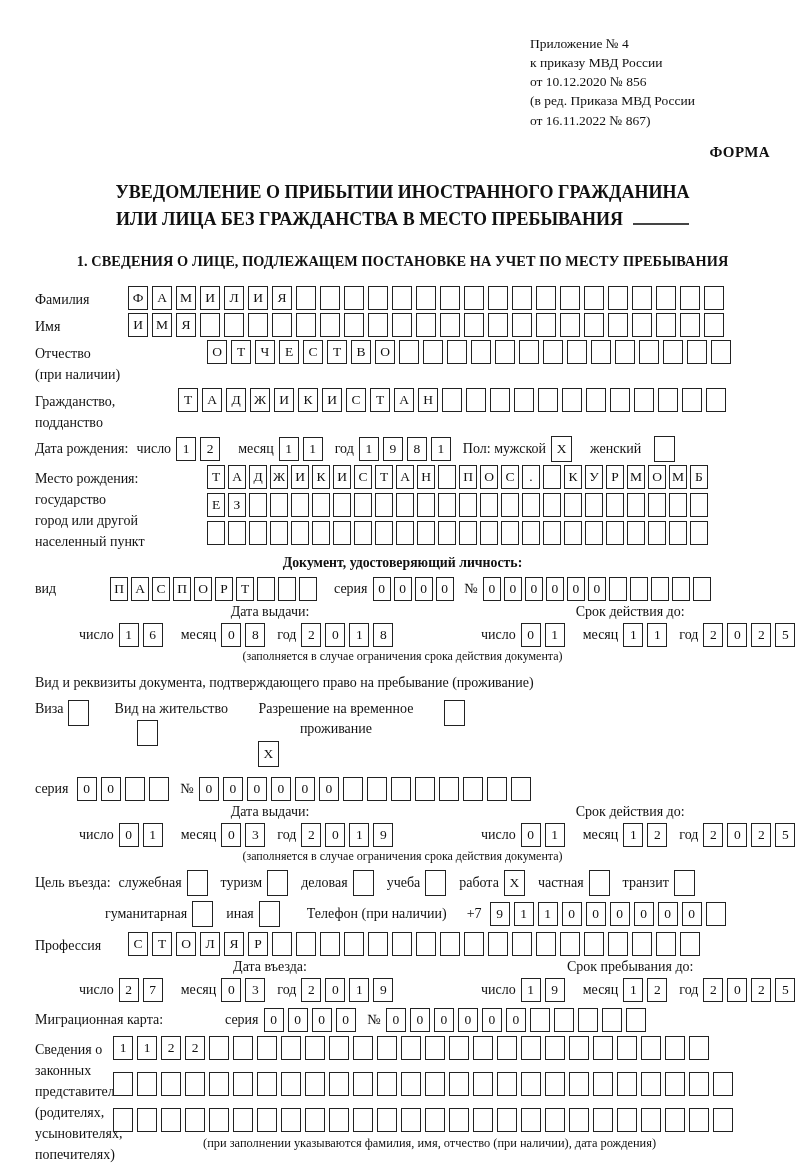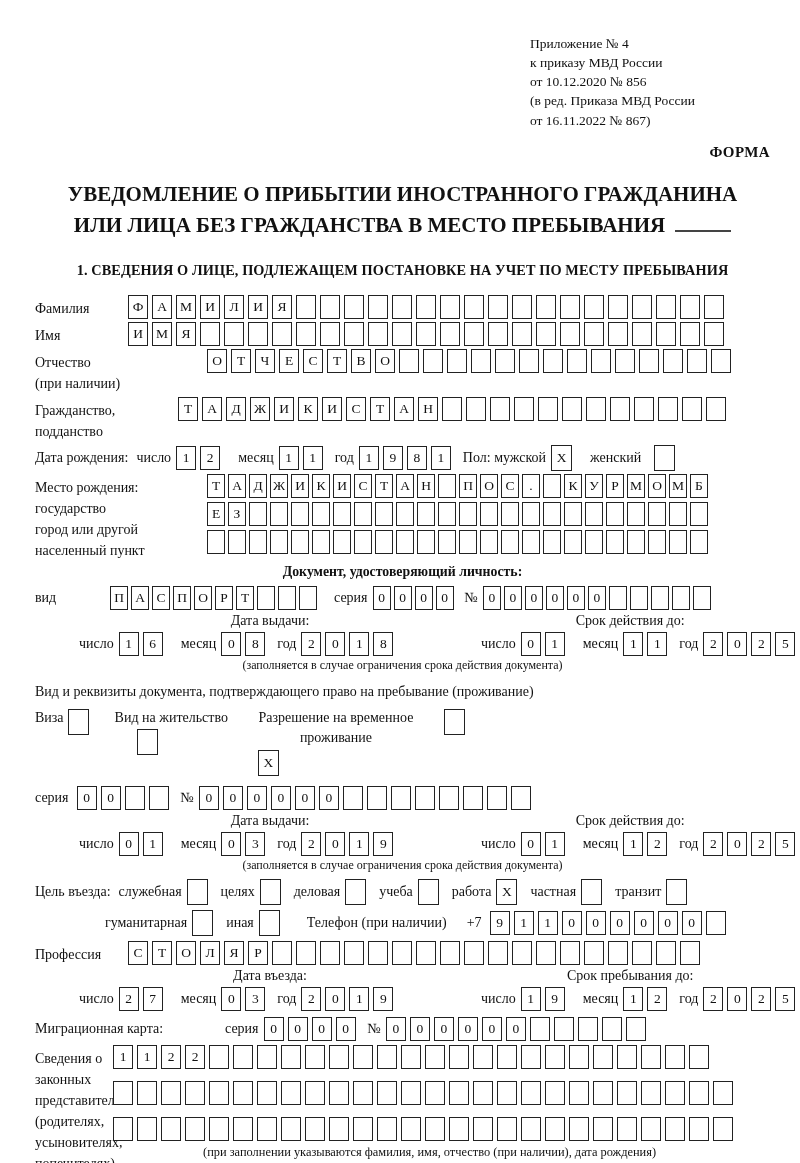--- a/index.html
+++ b/index.html
@@ -4,21 +4,21 @@
 <style>
   html,body{margin:0;padding:0;background:#fff;}
   .page{
     width:800px;height:1163px;box-sizing:border-box;
     padding:0 30px 0 35px;overflow:hidden;background:#fff;color:#111;
     font-family:"Liberation Serif","DejaVu Serif",serif;font-size:14px;
   }
   
   .annex{margin-left:auto;width:240px;padding-top:34px;font-size:13.5px;line-height:1.42;}
   .forma{text-align:right;font-weight:bold;font-size:15px;margin-top:14px;letter-spacing:.4px;}
-  .title{text-align:center;font-weight:bold;font-size:21px;margin-top:18px;line-height:1.5;}
+  .title{text-align:center;font-weight:bold;font-size:18px;margin-top:18px;line-height:1.5;}
   .blank-line{display:inline-block;width:56px;border-bottom:2px solid #444;margin-left:10px;}
   .section-heading{text-align:center;font-weight:bold;font-size:14.3px;margin-top:20px;margin-bottom:16px;letter-spacing:.1px;}
   
   .row{display:flex;align-items:flex-start;margin-bottom:3px;}
   .vrow{display:flex;align-items:center;margin-bottom:3px;white-space:nowrap;}
   .lblcol{flex-shrink:0;font-size:14px;line-height:1.5;padding-top:3px;}
   .lbl-93{width:93px;} .lbl-143{width:143px;} .lbl-172{width:172px;}
   .lbl-70{width:70px;} .lbl-78{width:78px;} .lbl-165{width:165px;}
   
   .cells{display:flex;flex-shrink:0;}
@@ -515,21 +515,21 @@
     </div>
   </div>
   <div class="dates-note">(заполняется в случае ограничения срока действия документа)</div>
 
   <div class="purpose">
     <span>Цель въезда:</span>
     <span class="ml8">служебная</span>
     <div class="cells cbox">
         <span class="cell"></span>
       </div>
-    <span>целях</span>
+    <span>туризм</span>
     <div class="cells cbox">
         <span class="cell"></span>
       </div>
     <span>деловая</span>
     <div class="cells cbox">
         <span class="cell"></span>
       </div>
     <span>учеба</span>
     <div class="cells cbox">
         <span class="cell"></span>

